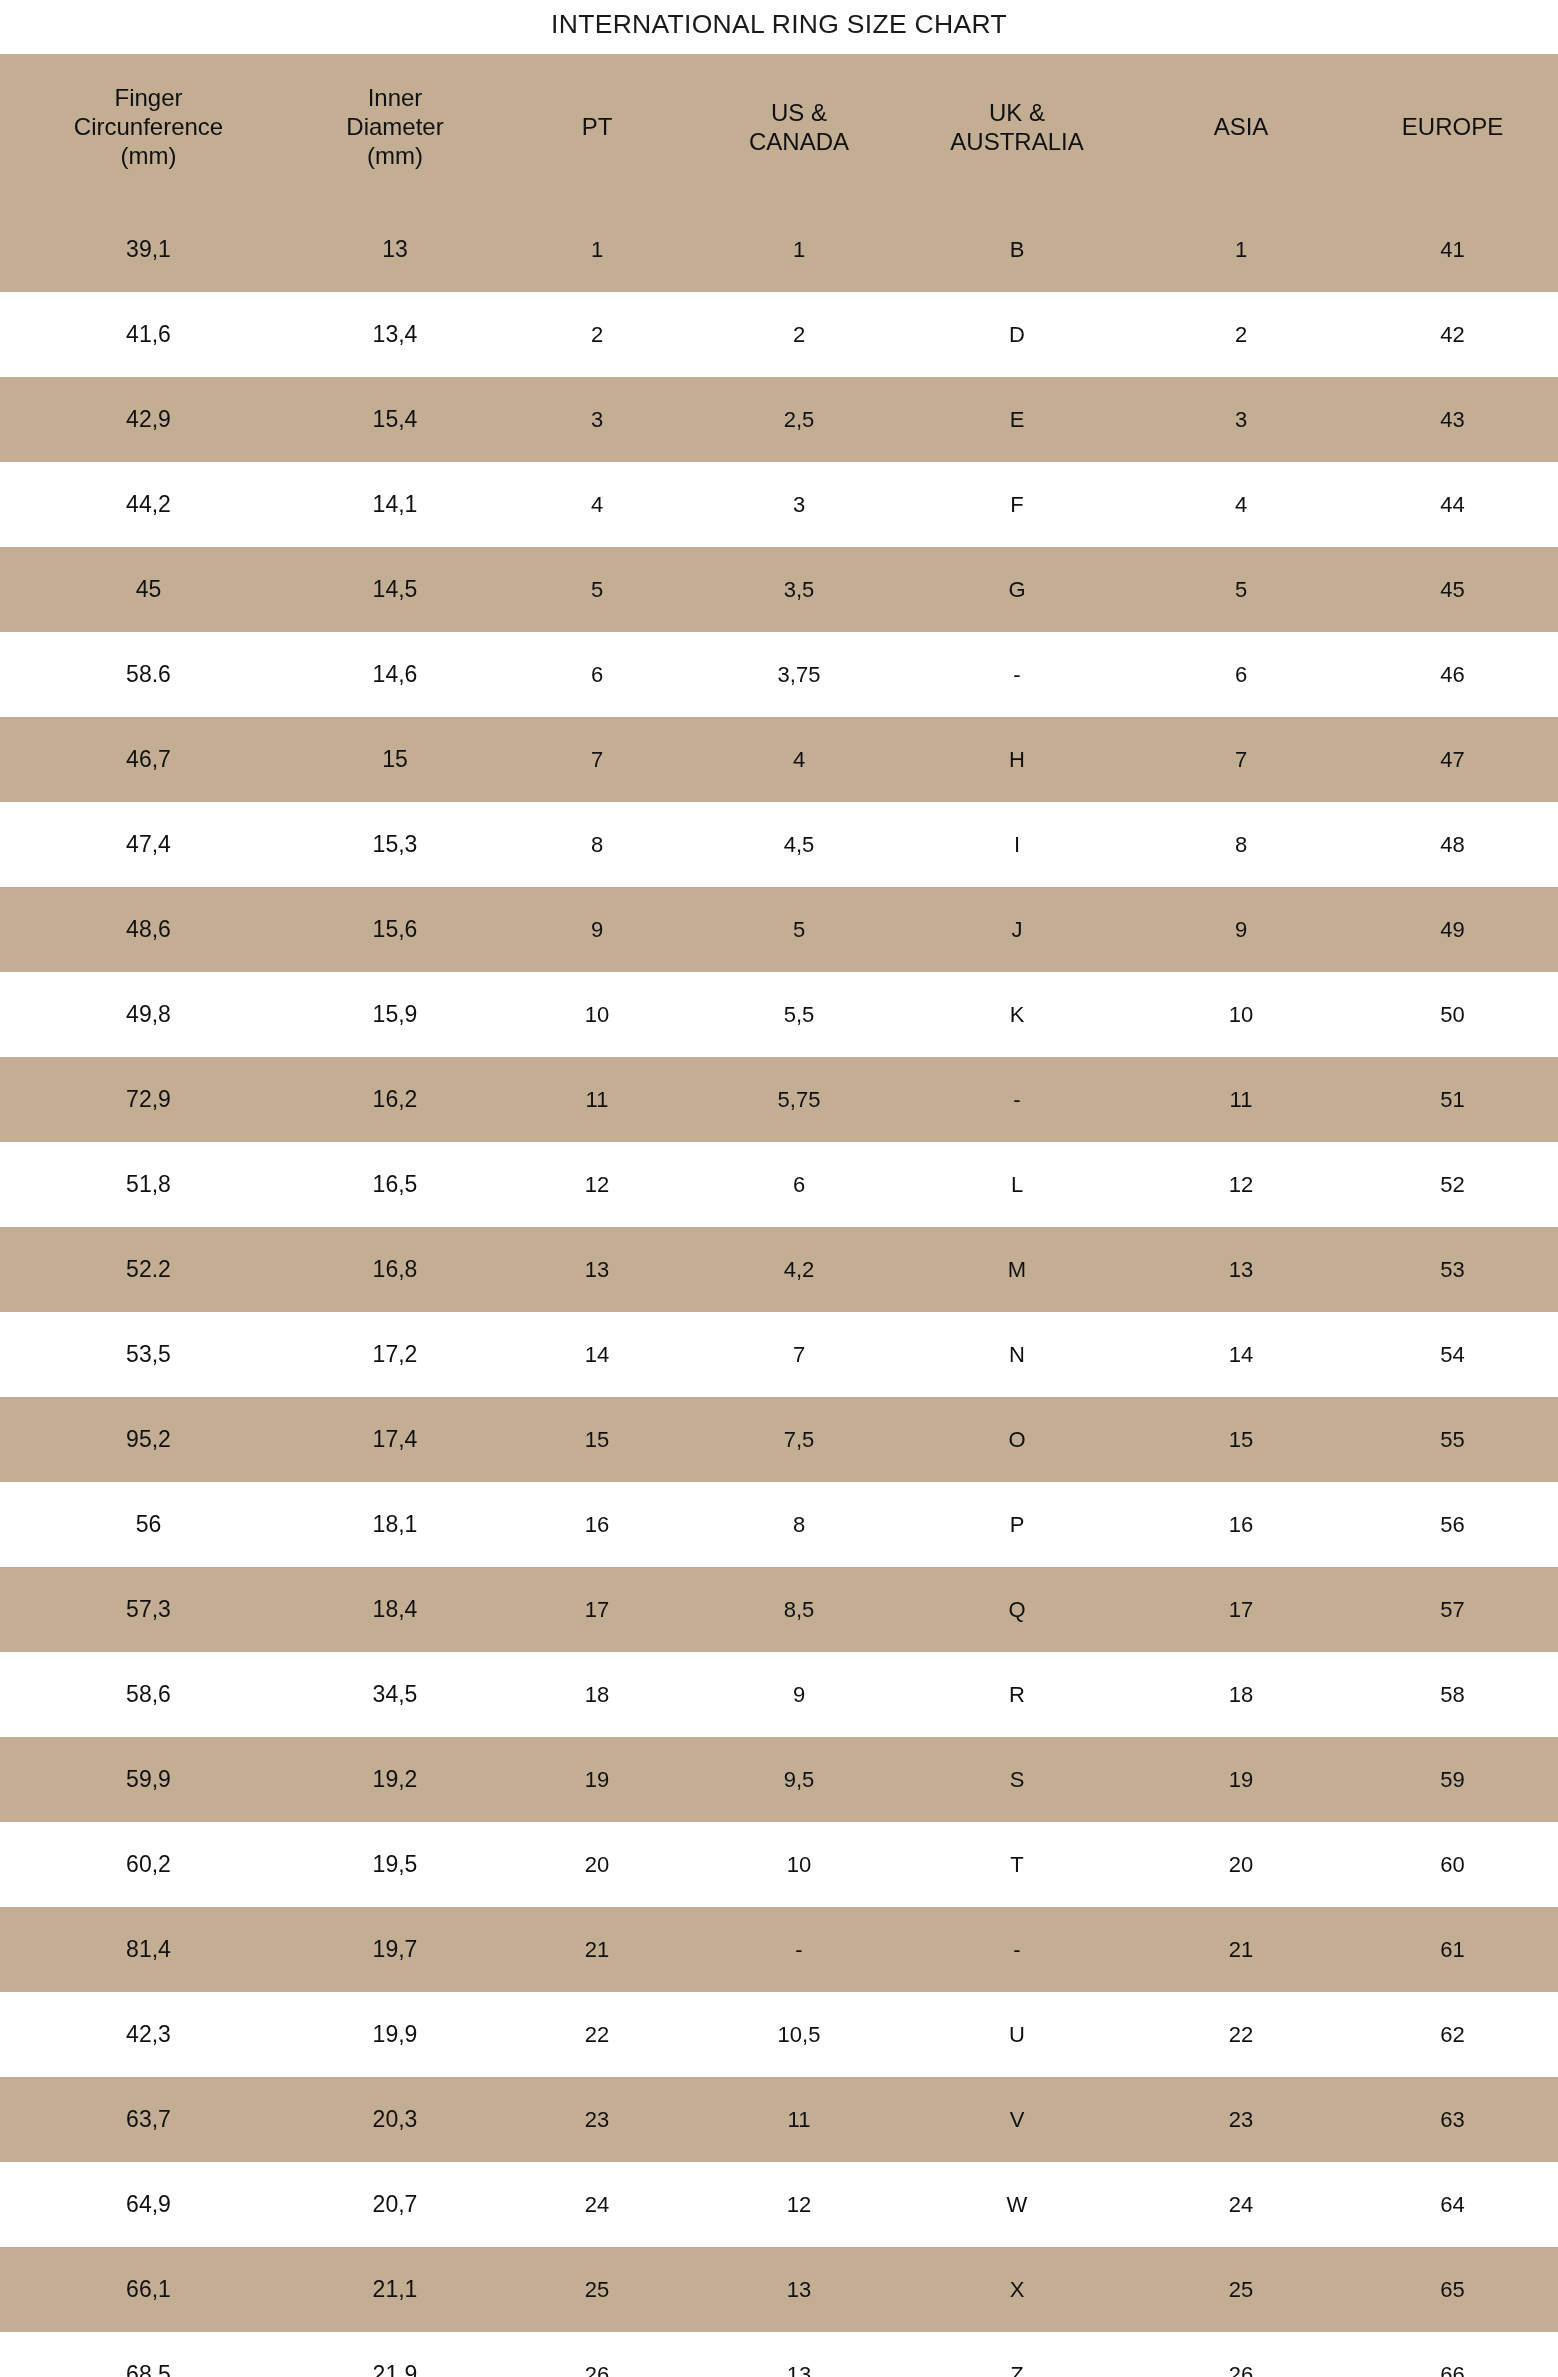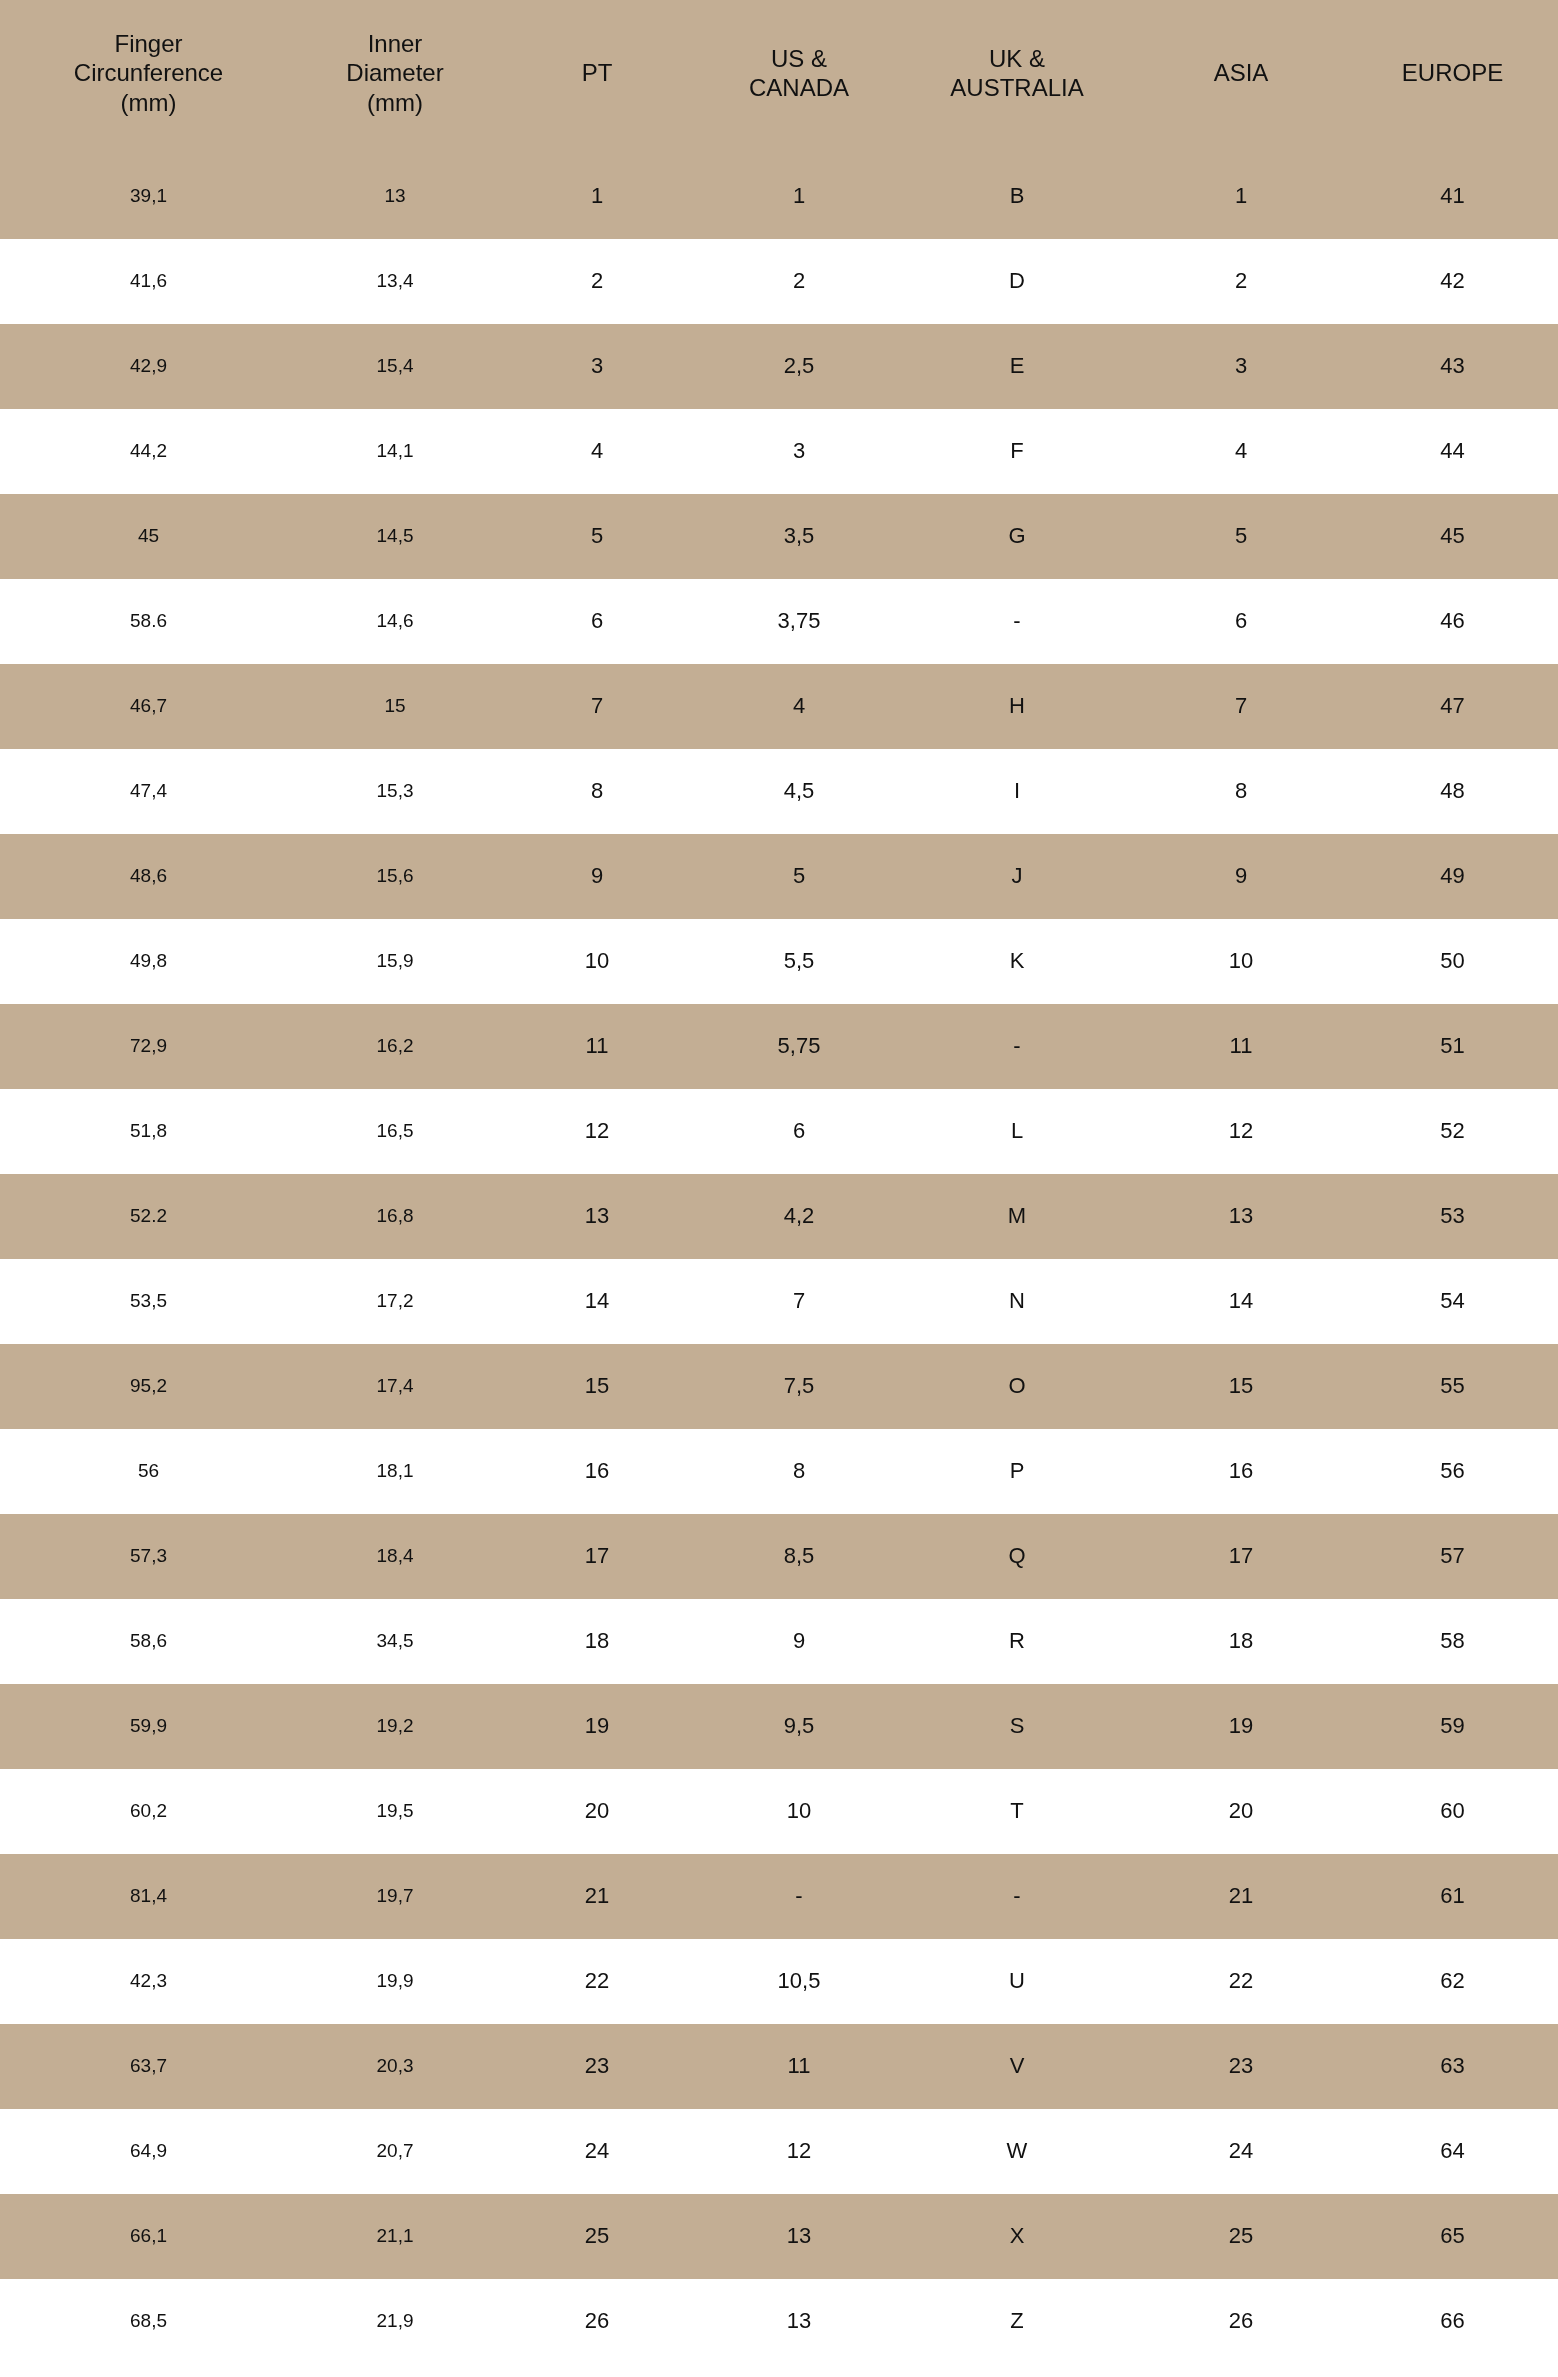--- a/index.html
+++ b/index.html
@@ -64,28 +64,29 @@
     background: #c3ae94;
   }
   tbody tr.plain td {
     background: #ffffff;
   }
   
   td.col-pt, td.col-us, td.col-uk, td.col-asia, td.col-eu {
     font-size: 22px;
   }
   td.col-fc, td.col-id {
-    font-size: 19px;
+    font-size: 23px;
   }
 </style>
 </head>
 <body>
 
 <div class="page">
 
+  <div class="chart-title">INTERNATIONAL RING SIZE CHART</div>
 
   <table class="ring-table">
     <colgroup>
       <col class="c0">
         <col class="c1">
         <col class="c2">
         <col class="c3">
         <col class="c4">
         <col class="c5">
         <col class="c6">

